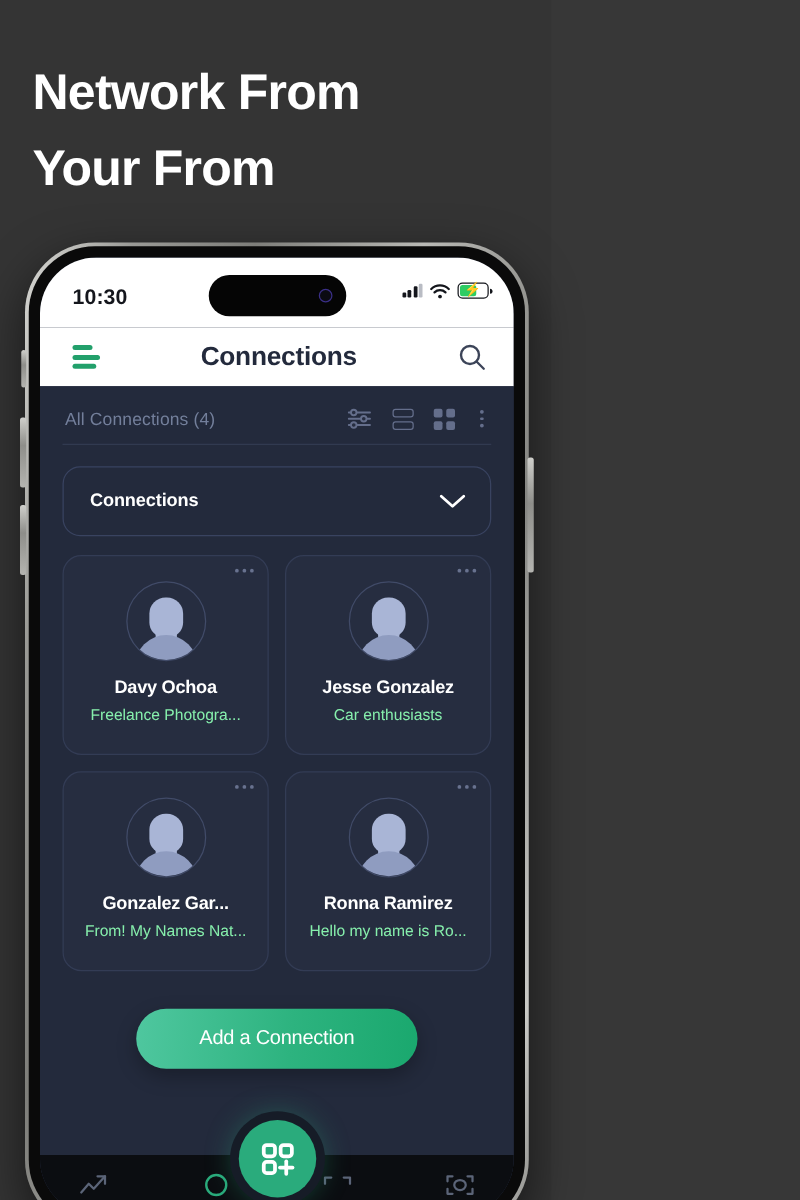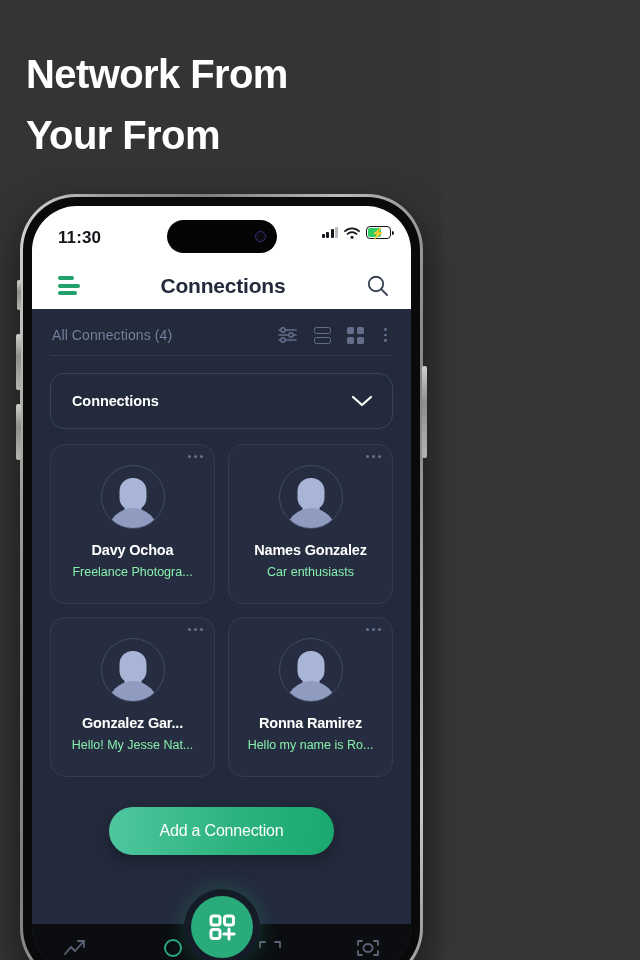--- a/index.html
+++ b/index.html
@@ -304,21 +304,21 @@
   <div class="phone">
     <div class="btn-rail btn-mute"></div>
     <div class="btn-rail btn-volup"></div>
     <div class="btn-rail btn-voldn"></div>
     <div class="btn-rail btn-power"></div>
 
     <div class="phone-inner">
       <div class="screen">
 
         <div class="statusbar">
-          <div class="clock">11:30</div>
+          <div class="clock">10:30</div>
           <div class="island">
             <div class="cam"></div>
           </div>
           <div class="status-icons">
             <span class="signal">
               <i></i>
                 <i></i>
                 <i></i>
                 <i></i>
             </span>
@@ -406,37 +406,37 @@
               <span class="card-dots">
                   <b></b>
                   <b></b>
                   <b></b>
                 </span>
               <span class="avatar">
                 <span class="head"></span>
                   <span class="neck"></span>
                   <span class="body"></span>
               </span>
-              <span class="card-name">Names Gonzalez</span>
+              <span class="card-name">Jesse Gonzalez</span>
               <span class="card-sub">Car enthusiasts</span>
             </div>
 
             <div class="card">
               <span class="card-dots">
                   <b></b>
                   <b></b>
                   <b></b>
                 </span>
               <span class="avatar">
                 <span class="head"></span>
                   <span class="neck"></span>
                   <span class="body"></span>
               </span>
               <span class="card-name">Gonzalez Gar...</span>
-              <span class="card-sub">Hello! My Jesse Nat...</span>
+              <span class="card-sub">From! My Names Nat...</span>
             </div>
 
             <div class="card">
               <span class="card-dots">
                   <b></b>
                   <b></b>
                   <b></b>
                 </span>
               <span class="avatar">
                 <span class="head"></span>

